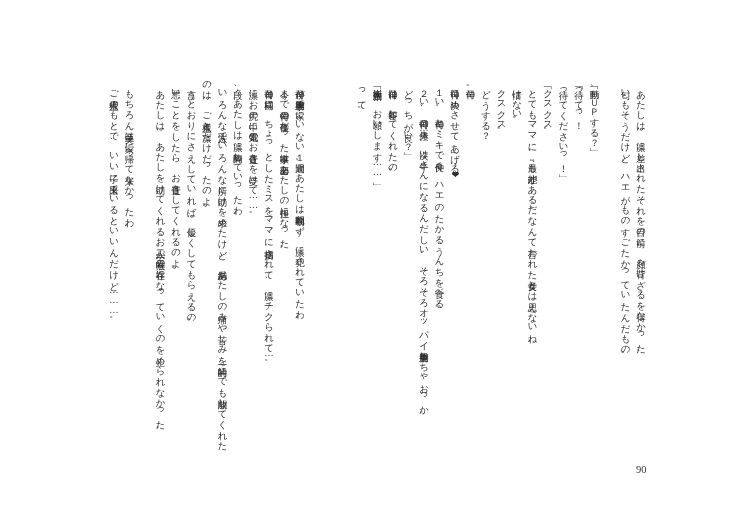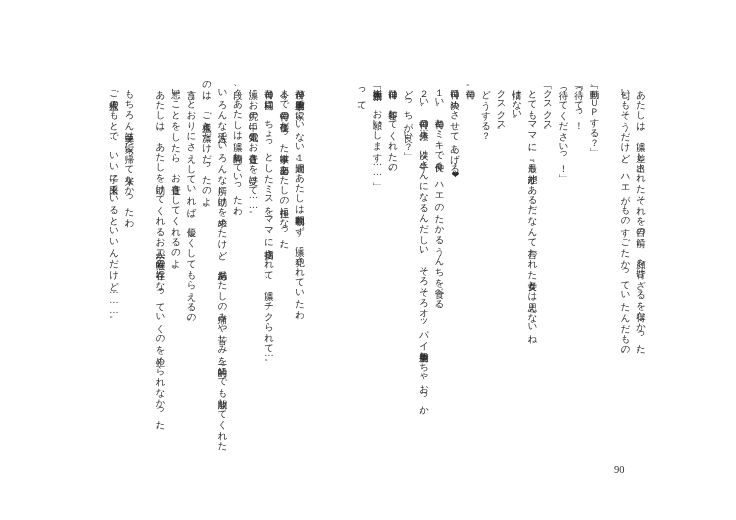--- a/index.html
+++ b/index.html
@@ -36,21 +36,21 @@
   .text-block p {
     margin: 0;
     padding: 0;
     text-indent: 1em;
   }
   .text-block p.blank {
     block-size: 15.5px;
   }
   .page-number {
     position: absolute;
-    left: 614px;
+    left: 636px;
     top: 464px;
     font-family: "Liberation Serif", "DejaVu Serif", serif;
     font-size: 10.5px;
     color: #333333;
   }
 </style>
 </head>
 <body>
 
 <div class="sheet">

